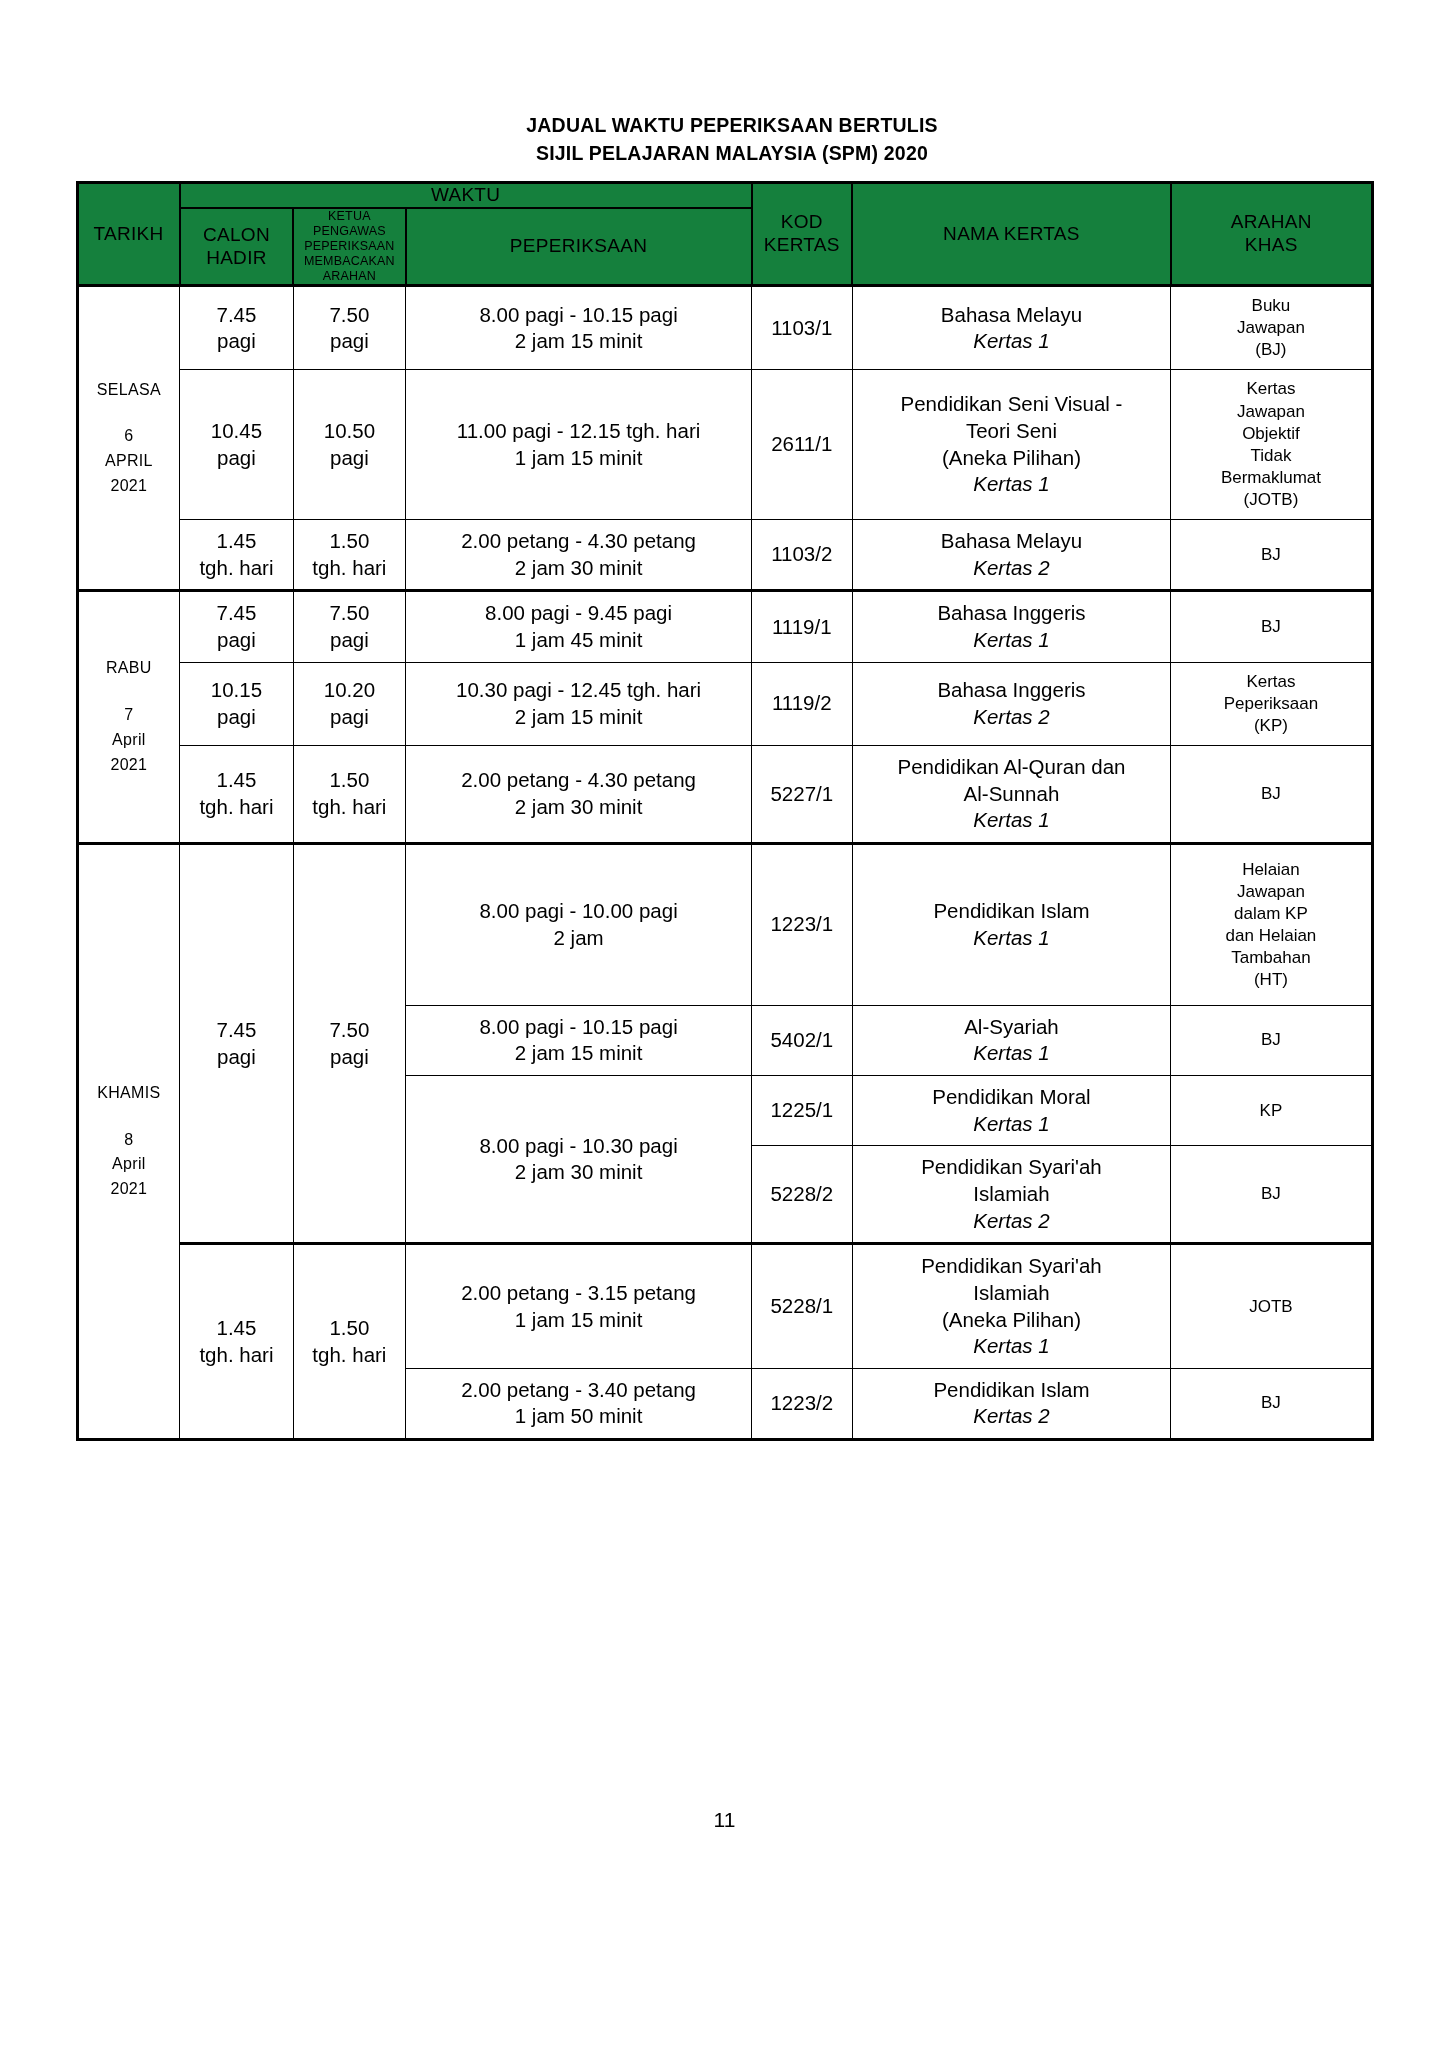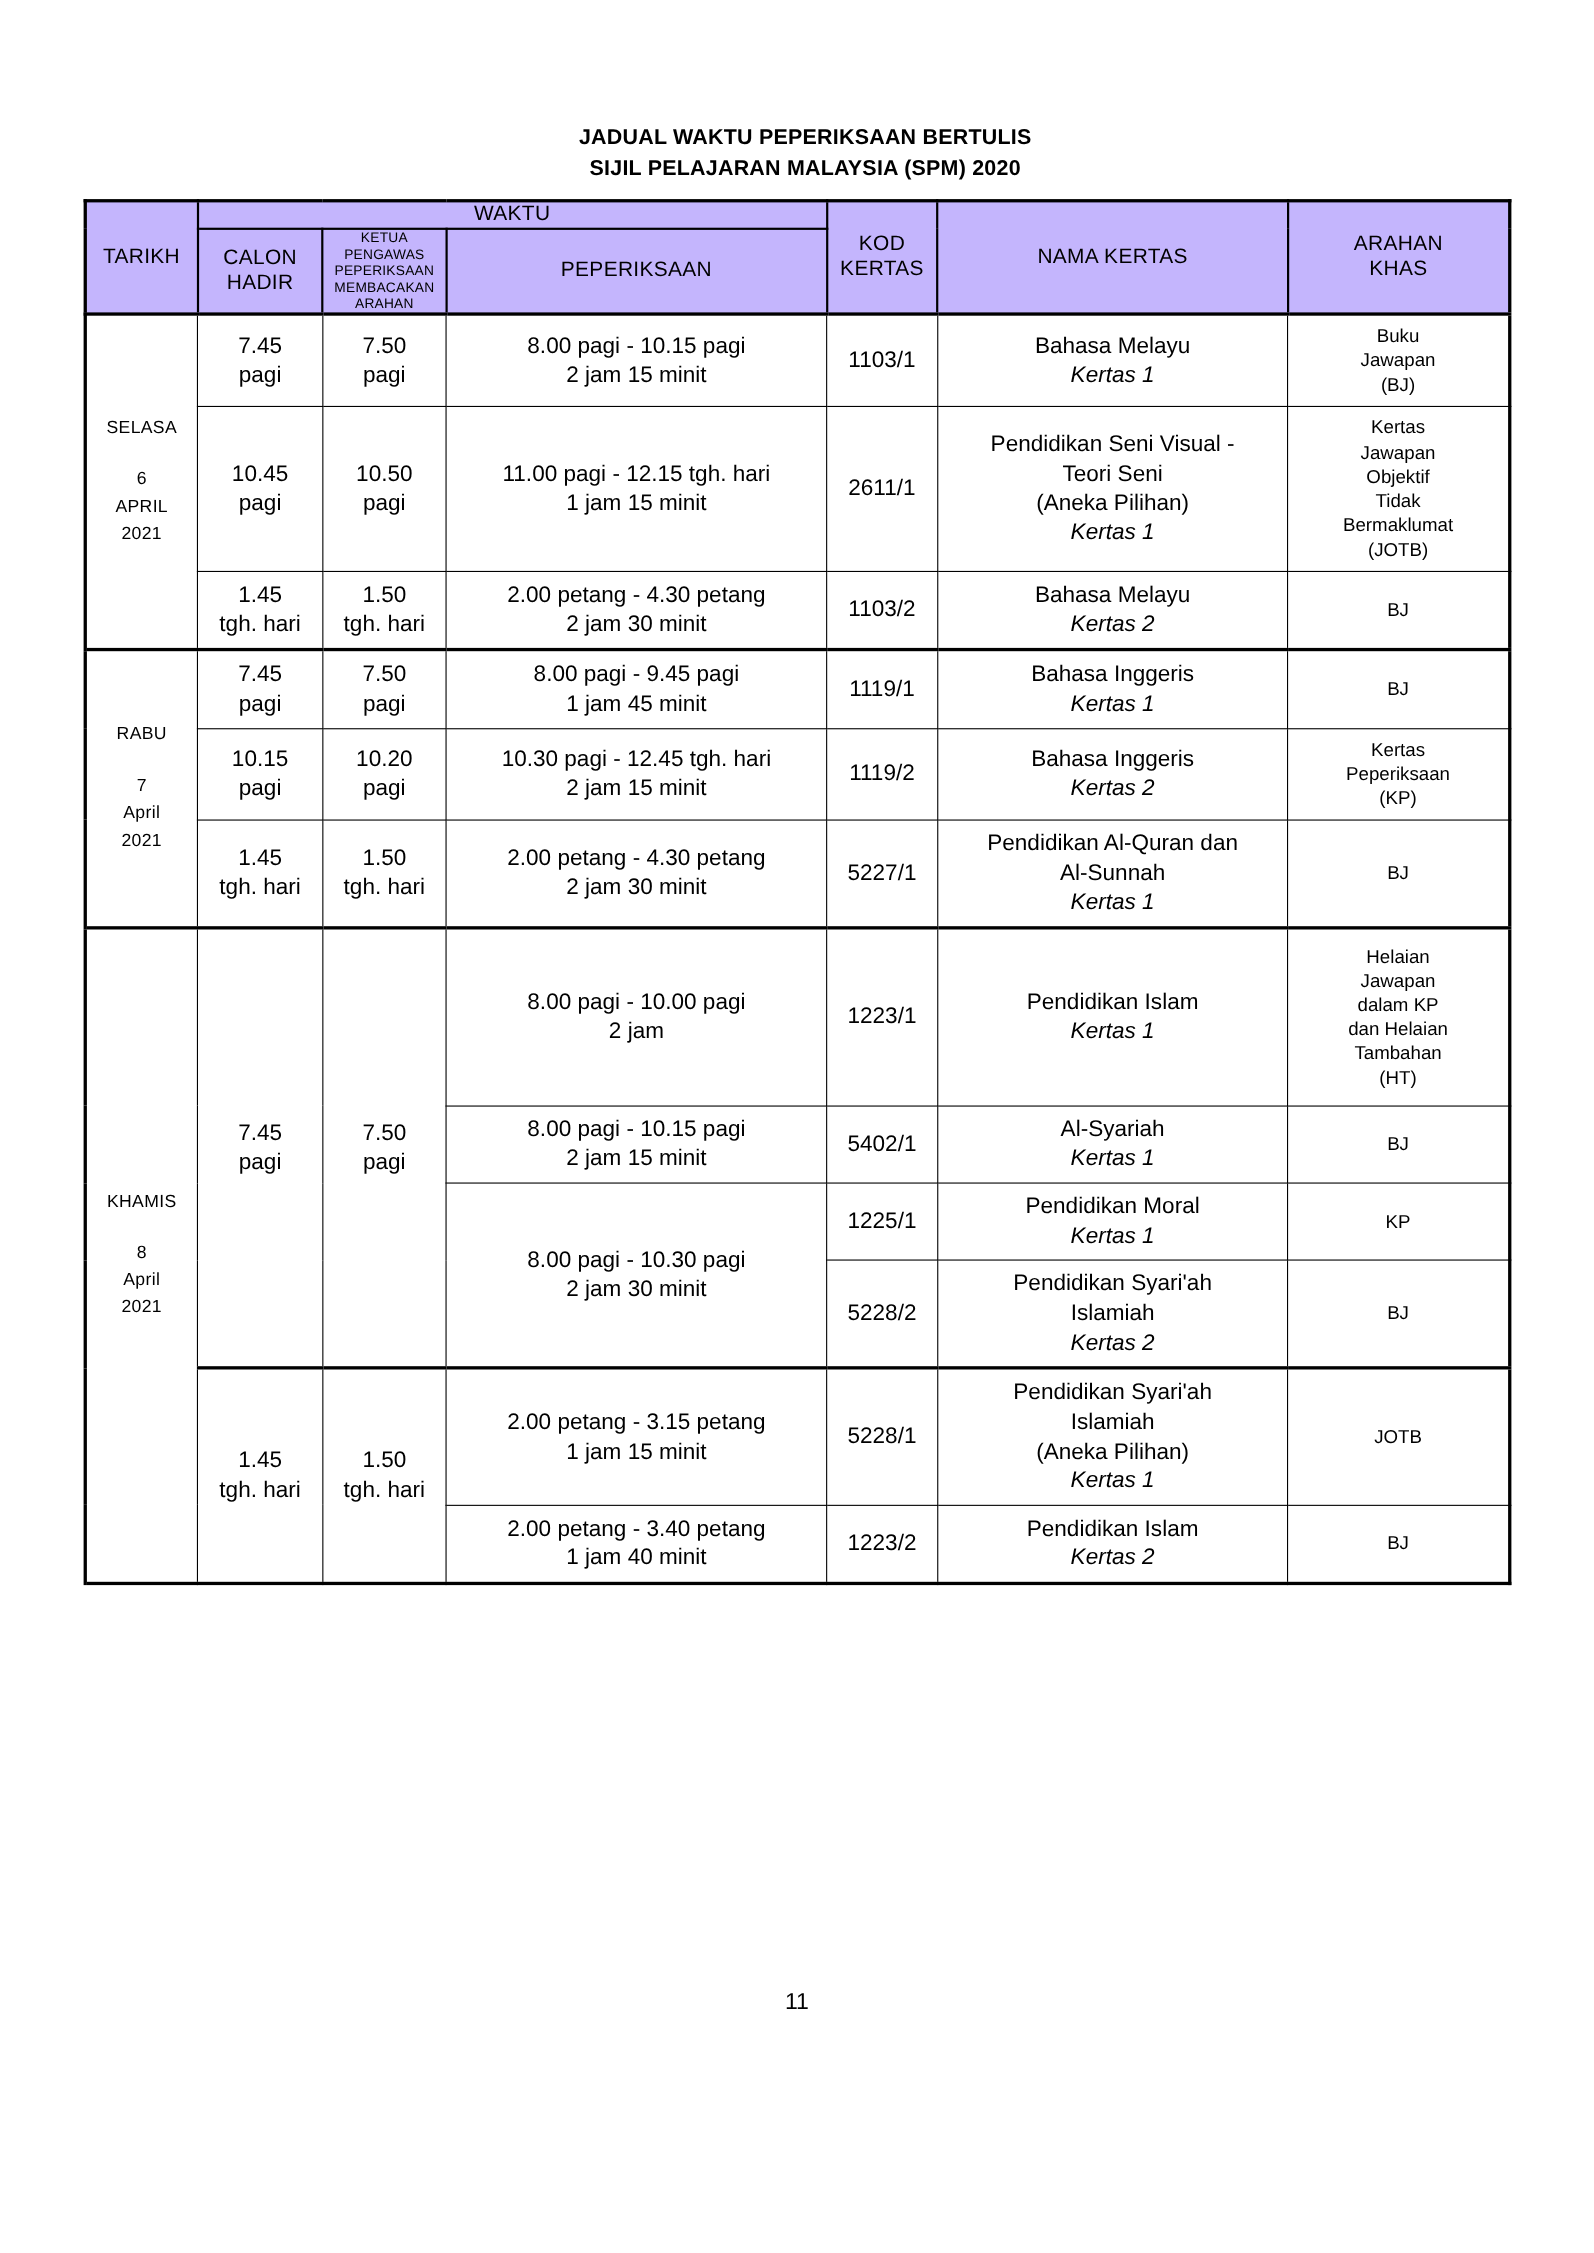--- a/index.html
+++ b/index.html
@@ -44,21 +44,21 @@
     border: 3px solid #000;
   }
   table.sched td, table.sched th {
     border: 1.5px solid #000;
     padding: 0;
     vertical-align: middle;
     text-align: center;
     font-weight: normal;
   }
   thead td {
-    background: #c4b5fd;
+    background: #15803d;
     font-weight: bold;
     border: 2px solid #000 !important;
   }
   thead .hcell {
     padding: 8px 3px;
     font-size: 19px;
     line-height: 1.2;
     letter-spacing: 0.3px;
   }
   thead .hcell.small {
@@ -392,21 +392,21 @@
             <span>Pendidikan Syari'ah</span><br>
             <span>Islamiah</span><br>
             <span>(Aneka Pilihan)</span>
             <span class="kertas">Kertas 1</span>
           </td>
           <td class="cell arahan bt-heavy">JOTB</td>
         </tr>
         <tr>
           <td class="cell time" style="height:66px">
             <span class="nowrapline">2.00 petang - 3.40 petang</span><br>
-            <span>1 jam 40 minit</span>
+            <span>1 jam 50 minit</span>
           </td>
           <td class="cell code">1223/2</td>
           <td class="cell name">
             <span>Pendidikan Islam</span>
             <span class="kertas">Kertas 2</span>
           </td>
           <td class="cell arahan">BJ</td>
         </tr>
 
       </tbody>

